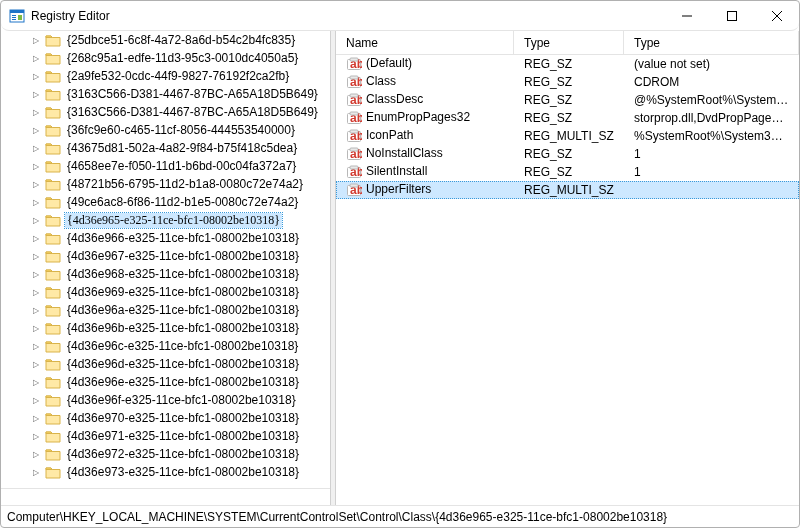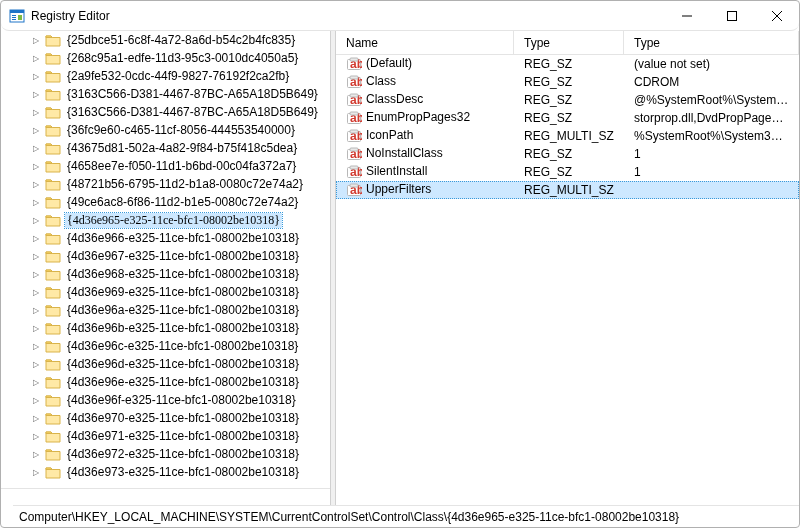--- a/index.html
+++ b/index.html
@@ -27,21 +27,21 @@
   .list-header { display: flex; border-bottom: 1px solid #e4e4e4; height: 24px; }
   .list-col { padding: 4px 10px; border-right: 1px solid #e4e4e4; display:flex; align-items:center;}
   .col-name { width: 178px; } .col-type { width: 110px; } .col-data { flex:1; }
   .list-body { flex:1; overflow: hidden; }
   .list-row { display: flex; height: 18px; align-items: center; white-space: nowrap; }
   .list-row.selected { background: #cde8ff; outline: 1px dotted #3a9ad9; outline-offset: -1px;}
   .cell { padding: 0 10px; overflow:hidden; text-overflow:ellipsis; }
   .cell-name { width: 178px; display:flex; align-items:flex-start; }
   .cell-type { width: 110px; } .cell-data { flex:1; }
   .val-icon { width:16px; height:16px; margin-right:4px; flex-shrink:0; display:inline-flex; align-items:center; justify-content:center;}
-  .statusbar { height: 22px; border-top: 1px solid #e4e4e4; padding: 2px 6px; display:flex; align-items:center; overflow:hidden; white-space:nowrap;margin-left:12px;}
+  .statusbar { height: 22px; border-top: 1px solid #e4e4e4; padding: 2px 6px; display:flex; align-items:center; overflow:hidden; white-space:nowrap;}
   .tree-hscroll { overflow-x: scroll; overflow-y:hidden; height:17px; border-top:1px solid #e4e4e4;}
   .hspacer { width: 700px; height:1px; }
   svg { display:block; }
 </style>
 </head>
 <body>
 
 <div class="window">
 
   <div class="titlebar">

